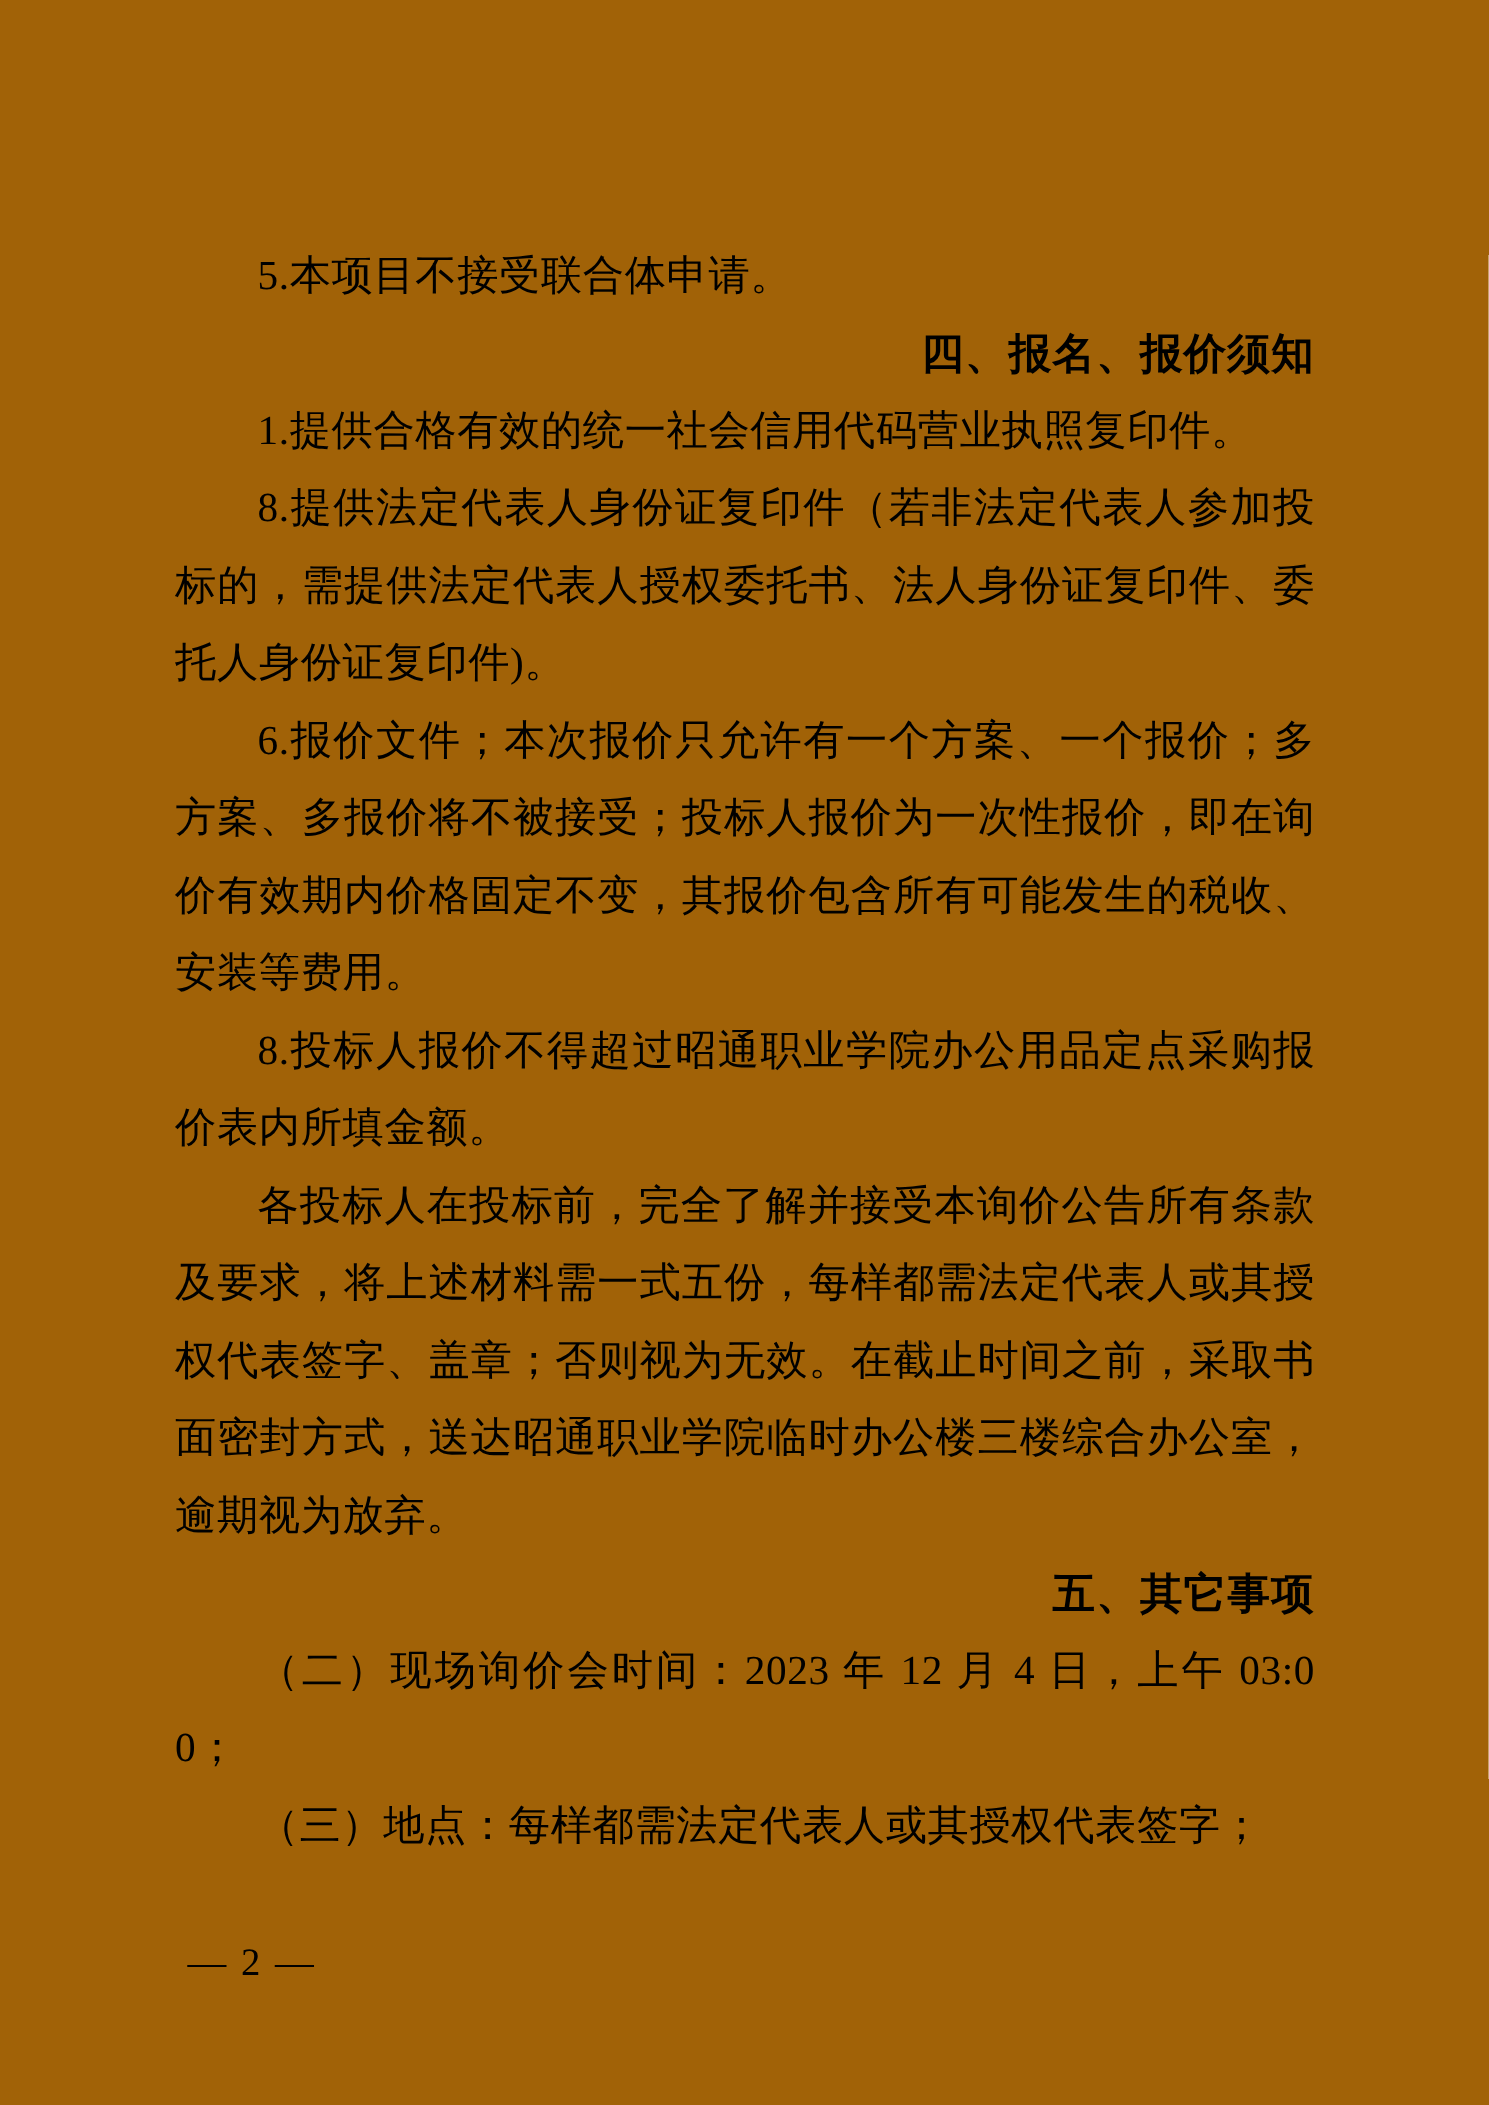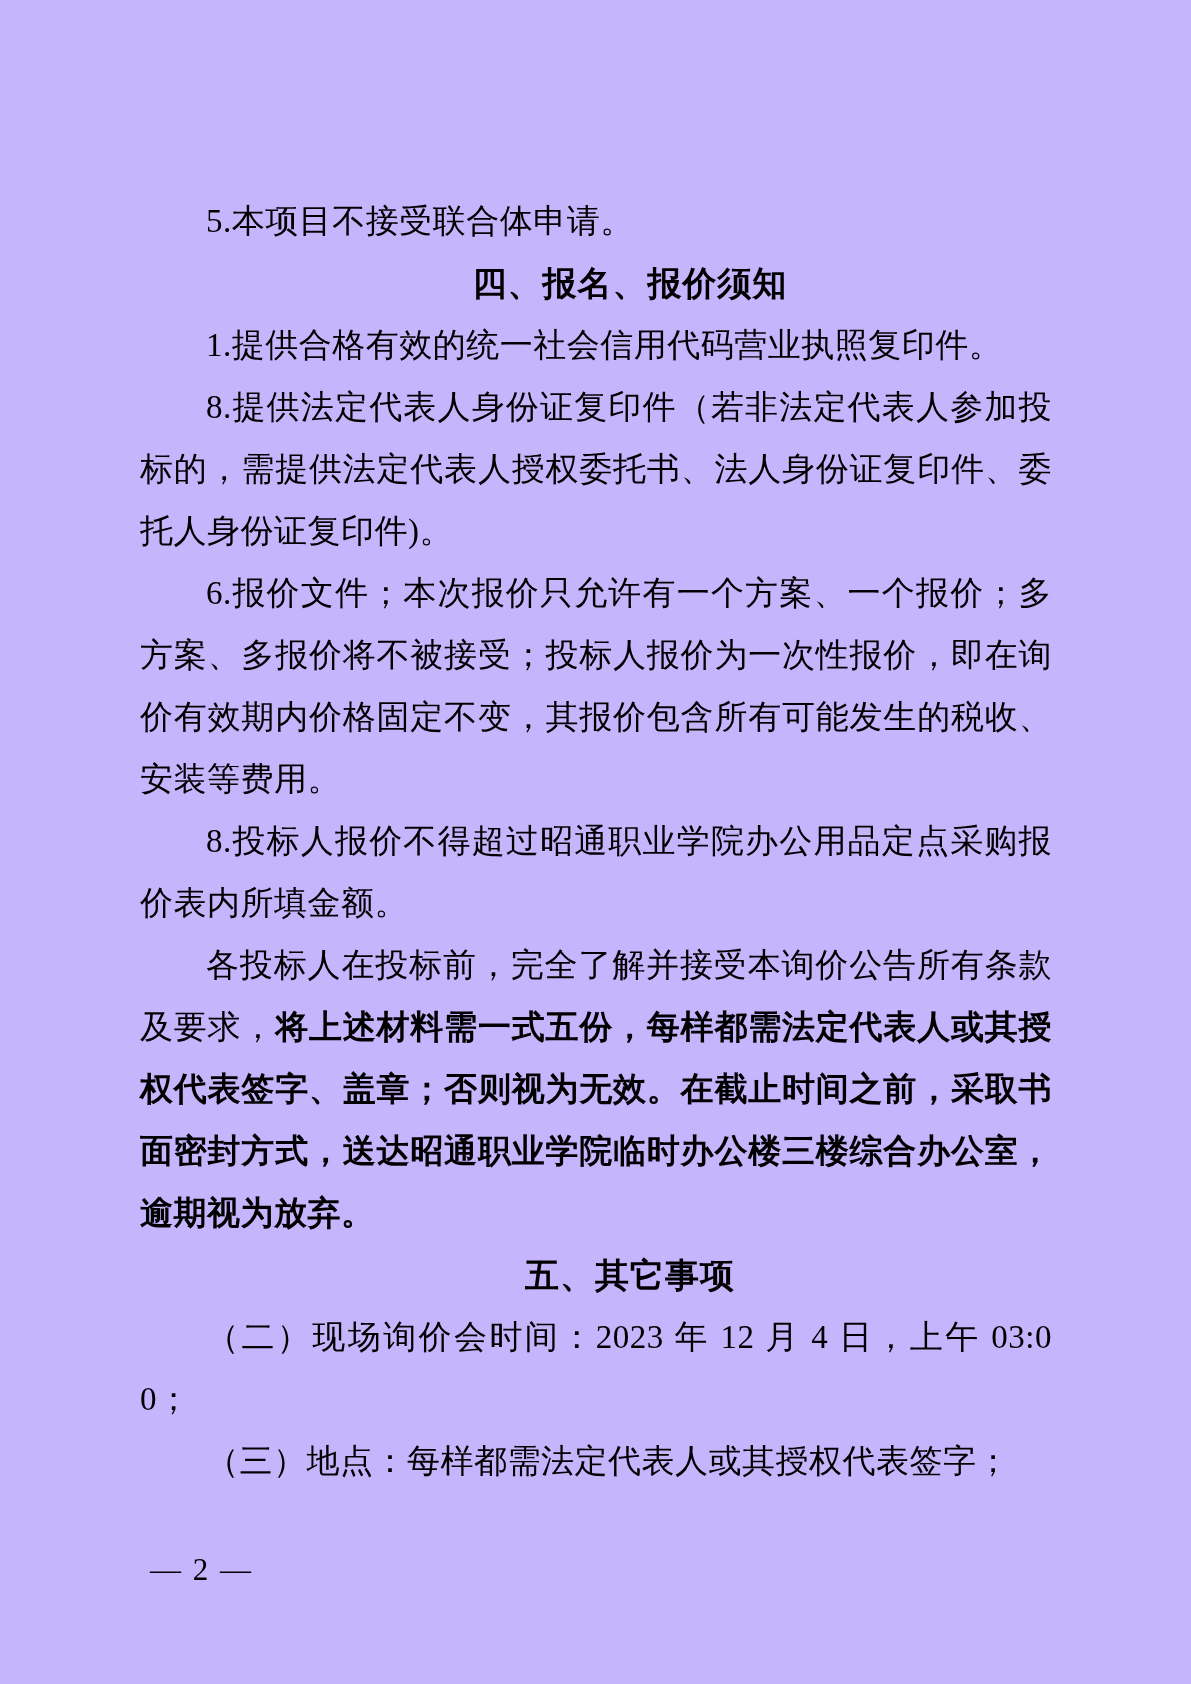--- a/index.html
+++ b/index.html
@@ -4,21 +4,21 @@
 <style>
   html, body {
     margin: 0;
     padding: 0;
     background: #ffffff;
   }
   .page {
     position: relative;
     width: 1191px;
     height: 1684px;
-    background: #c4b5fd;
+    background: #a16207;
     overflow: hidden;
     color: #000000;
   }
   .content {
     position: absolute;
     left: 140px;
     top: 190px;
     width: 912px;
   }
   .para {
@@ -29,25 +29,25 @@
     text-align: justify;
     text-indent: 2em;
     letter-spacing: 0.5px;
     word-break: break-all;
     color: #000000;
   }
   .para.heading {
     font-family: "Liberation Sans", "DejaVu Sans", sans-serif;
     font-weight: bold;
     font-size: 34px;
-    text-align: center;
+    text-align: right;
     letter-spacing: 1px;
   }
   .bold-run {
-    font-weight: bold;
+    font-weight: normal;
   }
   .footer {
     position: absolute;
     left: 150px;
     top: 1548px;
     font-family: "Liberation Serif", "DejaVu Serif", serif;
     font-size: 31px;
     line-height: 44px;
     letter-spacing: 2px;
     color: #000000;

